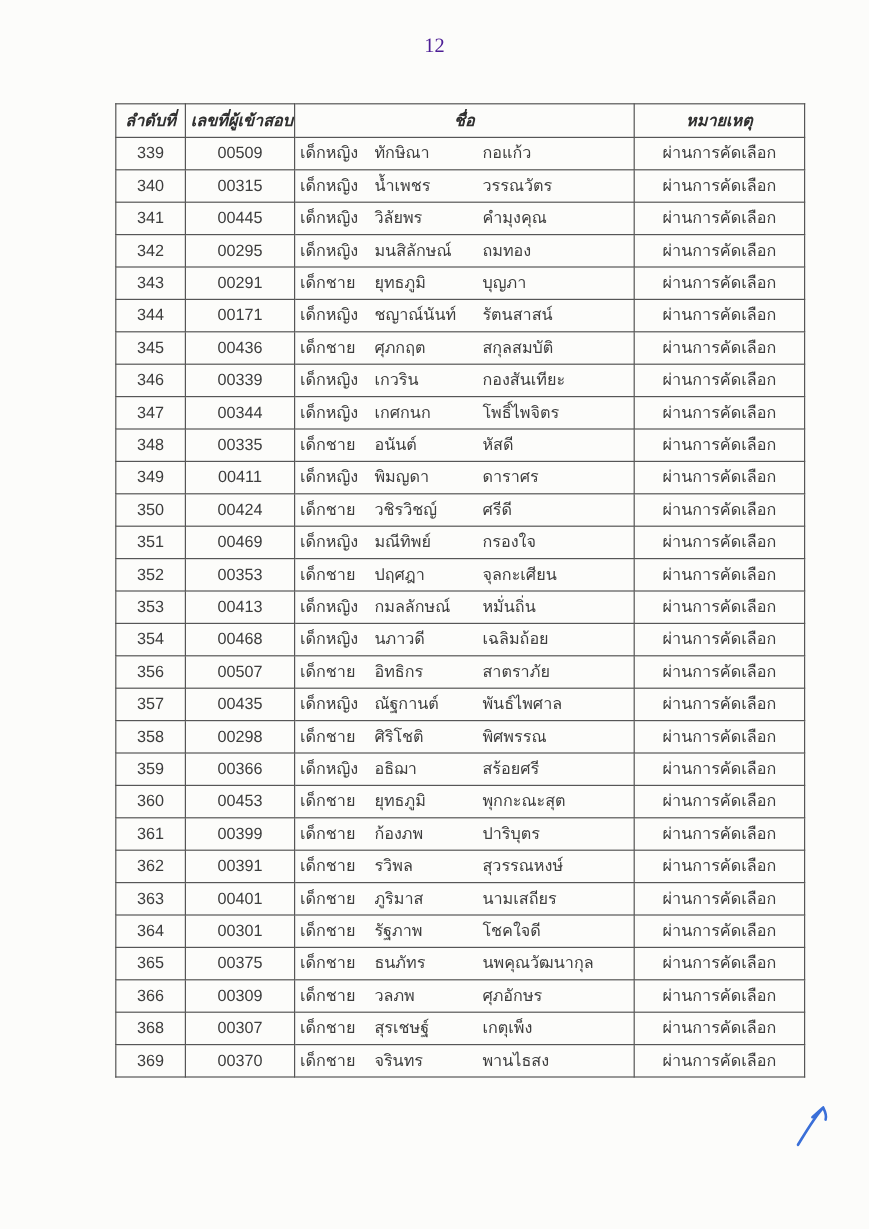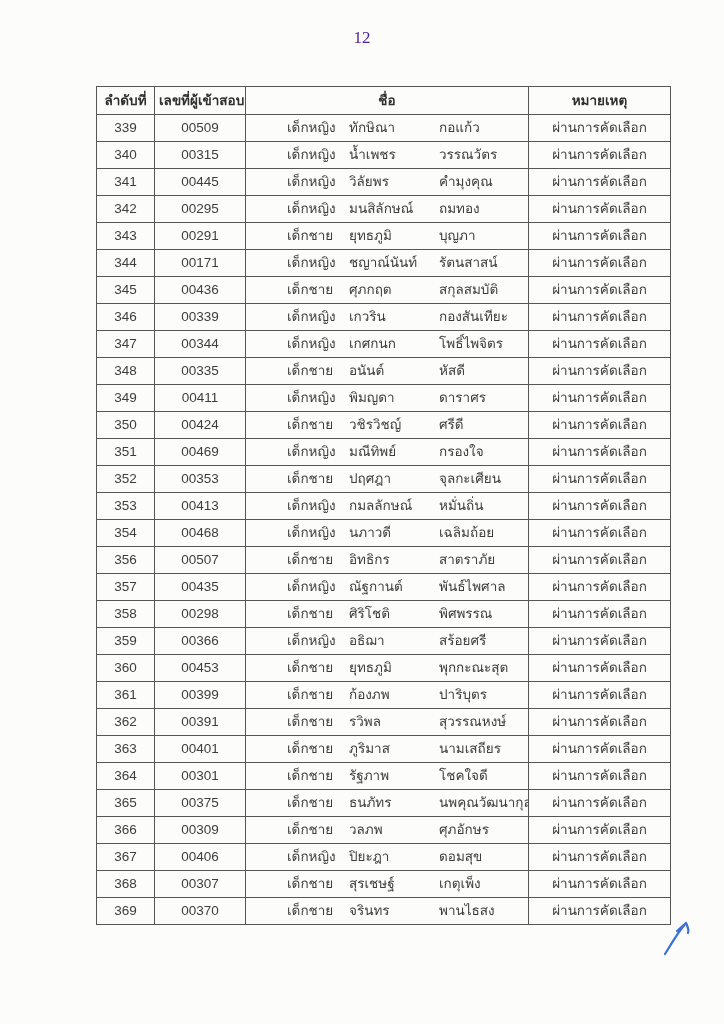--- a/index.html
+++ b/index.html
@@ -37,30 +37,31 @@
     height:26px;
     line-height:26px;
     white-space:nowrap;
     overflow:hidden;
   }
   table.roster th{
     height:27px;line-height:27px;
     font-weight:bold;
     color:#2f2f2f;
     text-align:center;
+    font-style:italic;
   }
   col.c-no{width:58px;}
   col.c-cand{width:91px;}
   col.c-name{width:283px;}
   col.c-remark{width:142px;}
   td.cell-no, td.cell-cand{text-align:center;}
   td.cell-name{padding-left:8px;}
   td.cell-remark{text-align:center;}
   .name-wrap{display:flex;}
-  .name-title{width:62px;flex:none;margin-left:37px;}
+  .name-title{width:62px;flex:none;}
   .name-first{width:90px;flex:none;}
   .name-last{flex:1;}
   .pen-mark{
     position:absolute;
     left:662px;top:918px;
     width:32px;height:40px;
   }
 </style>
 </head>
 <body>
@@ -403,32 +404,20 @@
           <td class="cell-name">
             <span class="name-wrap">
               <span class="name-title">เด็กชาย</span>
               <span class="name-first">วลภพ</span>
               <span class="name-last">ศุภอักษร</span>
             </span>
           </td>
           <td class="cell-remark">ผ่านการคัดเลือก</td>
         </tr>
         <tr>
-          <td class="cell-no">367</td>
-          <td class="cell-cand">00406</td>
-          <td class="cell-name">
-            <span class="name-wrap">
-              <span class="name-title">เด็กหญิง</span>
-              <span class="name-first">ปิยะฎา</span>
-              <span class="name-last">ดอมสุข</span>
-            </span>
-          </td>
-          <td class="cell-remark">ผ่านการคัดเลือก</td>
-        </tr>
-        <tr>
           <td class="cell-no">368</td>
           <td class="cell-cand">00307</td>
           <td class="cell-name">
             <span class="name-wrap">
               <span class="name-title">เด็กชาย</span>
               <span class="name-first">สุรเชษฐ์</span>
               <span class="name-last">เกตุเพ็ง</span>
             </span>
           </td>
           <td class="cell-remark">ผ่านการคัดเลือก</td>

